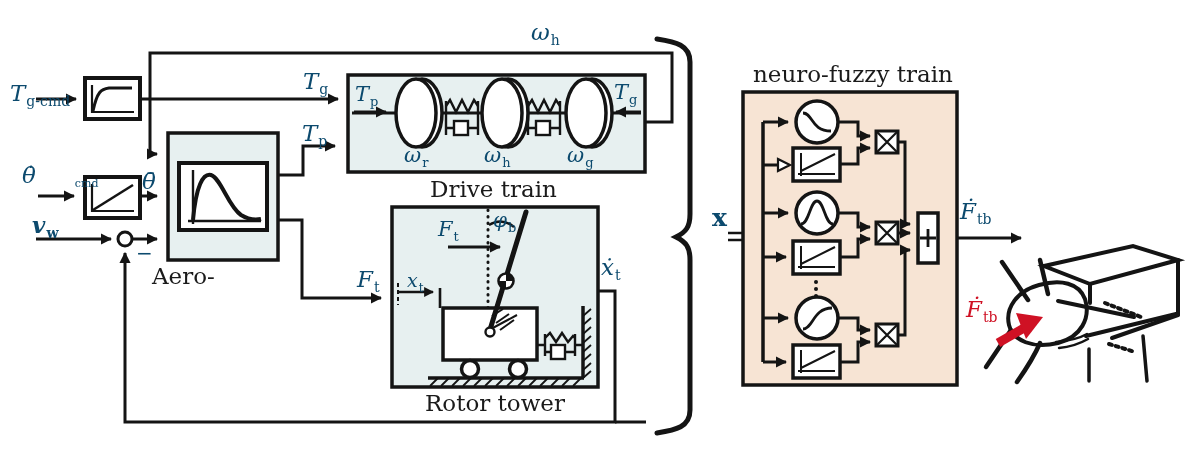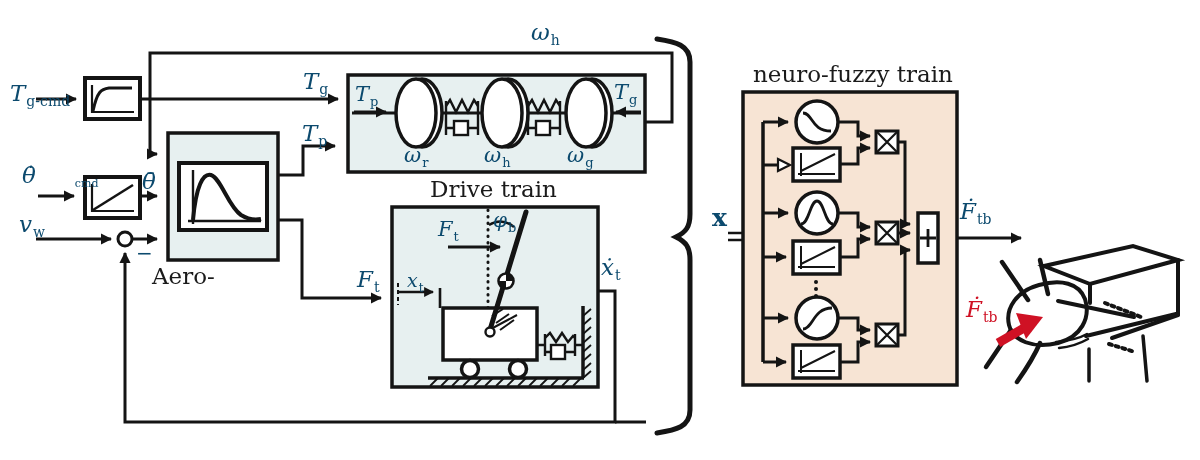--- a/index.html
+++ b/index.html
@@ -245,27 +245,28 @@
     </g>
   </g>
 
   <g>
     <path d="M998,343 L1024,328" stroke="#cf1124" stroke-width="9" stroke-linecap="butt"></path>
     <path d="M1043,317 L1016,313 L1026,339 Z" fill="#cf1124"></path>
   </g>
 </svg>
 
 <div class="cap center" style="left:430px;top:176px;width:132px;">Drive train</div>
+<div class="cap center" style="left:425px;top:390px;width:140px;">Rotor tower</div>
 <div class="cap" style="left:152px;top:263px;">Aero-</div>
 <div class="cap" style="left:753px;top:61px;">neuro-fuzzy train</div>
 
 <div id="labels">
       <div class="mlabel" style="left: 10px; top: 82px;"><span class="main" style="font-size: 23px;">T</span><span class="sub" style="font-size: 14px;">g-cmd</span></div>
       <div class="mlabel" style="left: 22px; top: 164px;"><span class="main" style="font-size: 23px;">θ̇</span><span class="sub" style="font-size: 11px; margin-left: 39px;">cmd</span></div>
-      <div class="mlabel" style="left: 19px; top: 213px;"><span class="main" style="font-size: 23px;">v</span><span class="sub" style="font-size: 14px;">w</span></div>
+      <div class="mlabel" style="left: 32px; top: 213px; font-weight: bold;"><span class="main" style="font-size: 23px;">v</span><span class="sub" style="font-size: 14px;">w</span></div>
       <div class="mlabel" style="left: 142px; top: 170px;"><span class="main" style="font-size: 23px;">θ̄</span></div>
       <div class="mlabel" style="left: 303px; top: 70px;"><span class="main" style="font-size: 23px;">T</span><span class="sub" style="font-size: 14px;">g</span></div>
       <div class="mlabel" style="left: 302px; top: 122px;"><span class="main" style="font-size: 23px;">T</span><span class="sub" style="font-size: 14px;">p</span></div>
       <div class="mlabel" style="left: 531px; top: 21px;"><span class="main" style="font-size: 23px;">ω</span><span class="sub" style="font-size: 14px;">h</span></div>
       <div class="mlabel" style="left: 357px; top: 268px;"><span class="main" style="font-size: 23px;">F</span><span class="sub" style="font-size: 14px;">t</span></div>
       <div class="mlabel" style="left: 355px; top: 84px;"><span class="main" style="font-size: 21px;">T</span><span class="sub" style="font-size: 13px;">p</span></div>
       <div class="mlabel" style="left: 614px; top: 82px;"><span class="main" style="font-size: 21px;">T</span><span class="sub" style="font-size: 13px;">g</span></div>
       <div class="mlabel" style="left: 404px; top: 145px;"><span class="main" style="font-size: 21px;">ω</span><span class="sub" style="font-size: 13px;">r</span></div>
       <div class="mlabel" style="left: 484px; top: 145px;"><span class="main" style="font-size: 21px;">ω</span><span class="sub" style="font-size: 13px;">h</span></div>
       <div class="mlabel" style="left: 567px; top: 145px;"><span class="main" style="font-size: 21px;">ω</span><span class="sub" style="font-size: 13px;">g</span></div>

